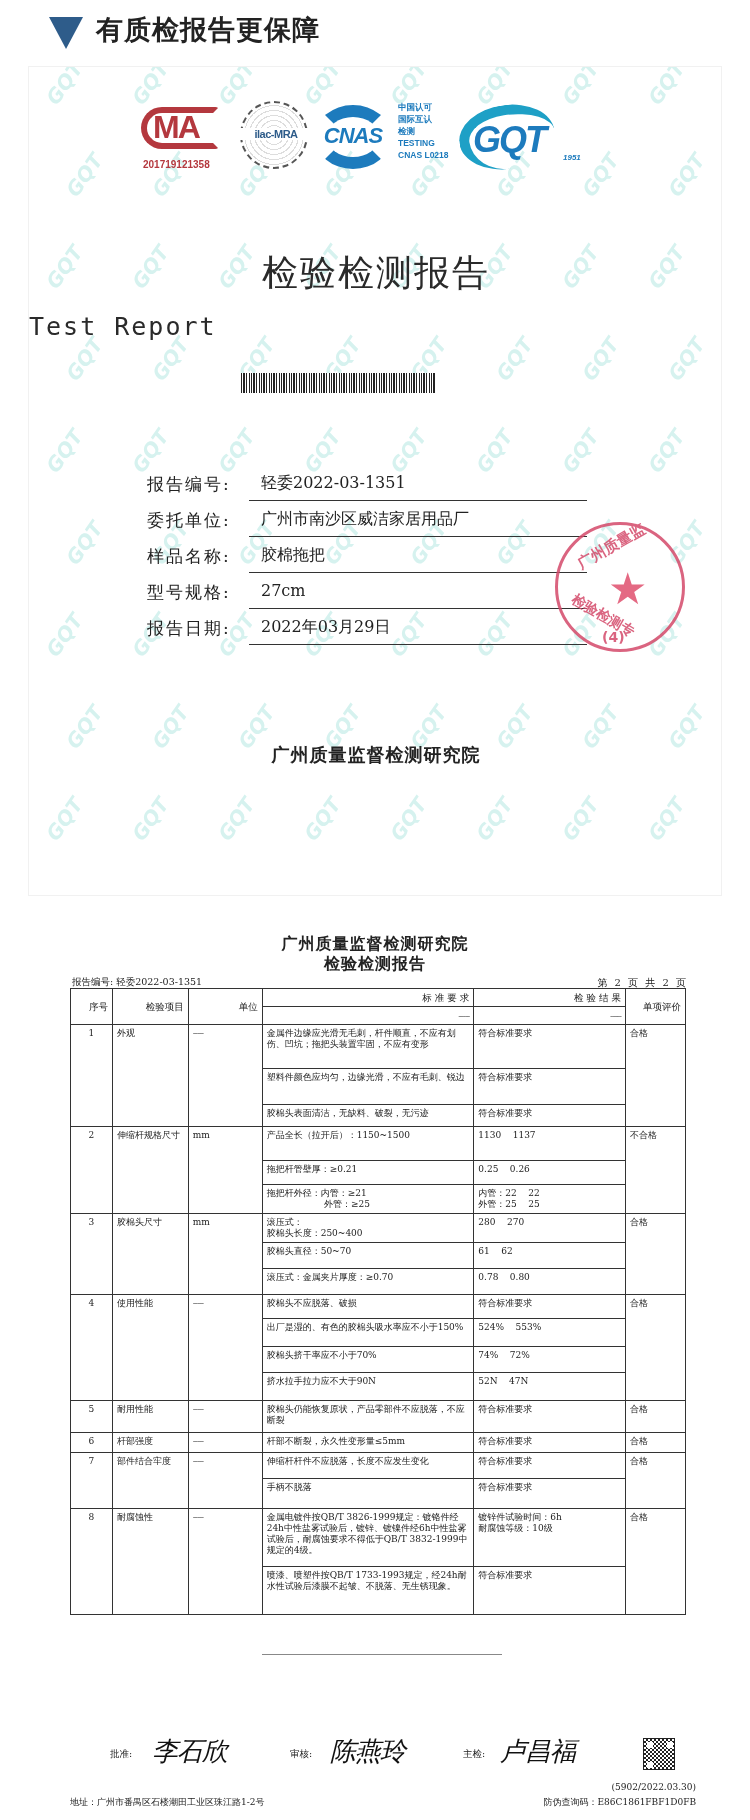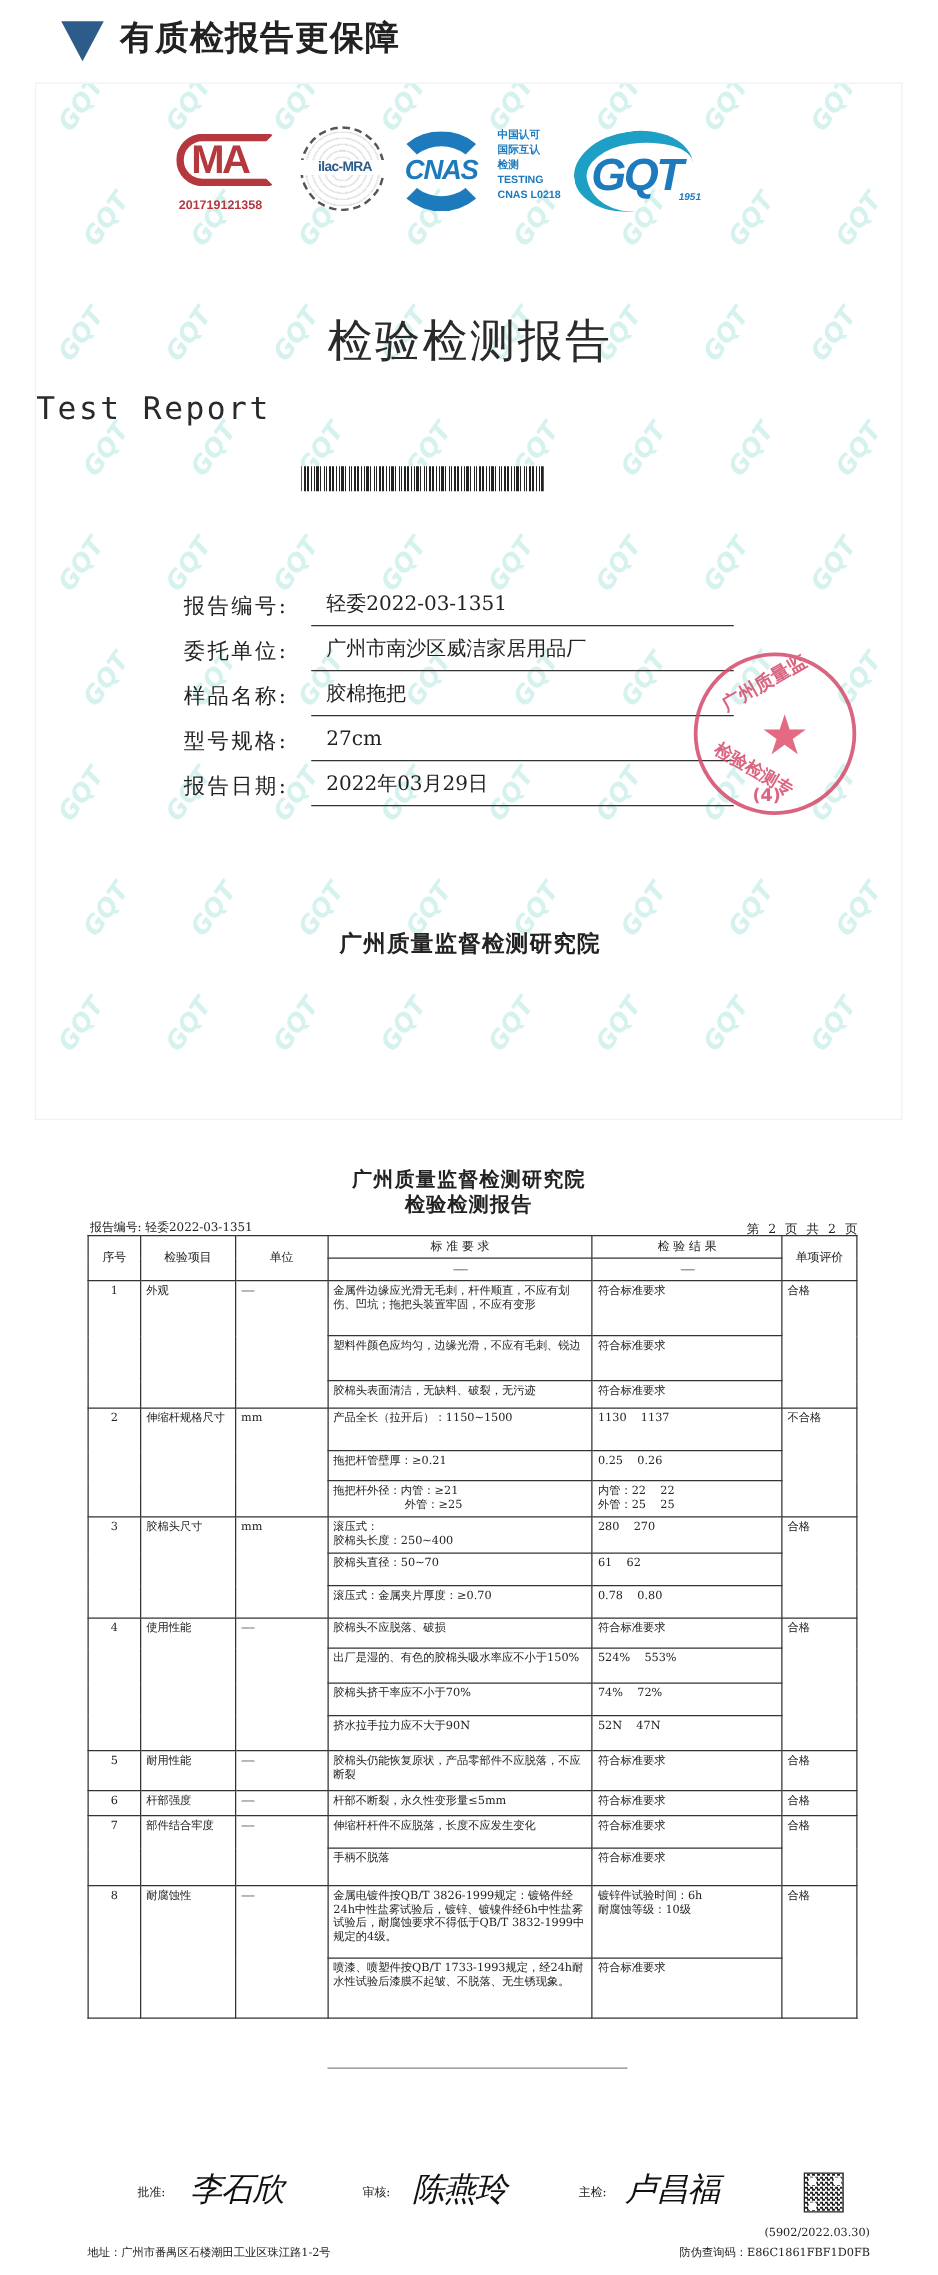--- a/index.html
+++ b/index.html
@@ -36,21 +36,21 @@
   .cnas-text { position: absolute; left: 0; top: 18px; width: 76px; text-align: center; font-size: 22px; font-weight: bold; font-style: italic;
                color: #1d7bbd; font-family: "Liberation Sans", sans-serif; letter-spacing: -1px; background: transparent; }
   .cnas-side { position: absolute; left: 369px; top: 0px; font-size: 8.5px; line-height: 12px; font-weight: bold; color: #1d7bbd;
                font-family: "Liberation Sans", sans-serif; }
 
   .logo-gqt { position: absolute; left: 430px; top: 0px; width: 110px; height: 76px; }
   .gqt-swoosh { position: absolute; left: 0; top: 4px; width: 96px; height: 64px; border-radius: 50%;
                 border-top: 10px solid #1ea0c6; border-left: 10px solid #1ea0c6; border-right: 0; border-bottom: 0; transform: rotate(-8deg); }
   .gqt-text { position: absolute; left: 14px; top: 18px; font-size: 36px; font-weight: bold; font-style: italic; color: #1d7bbd;
               font-family: "Liberation Sans", sans-serif; letter-spacing: -2px; }
-  .gqt-year { position: absolute; left: 84px; top: 52px; font-size: 8px; font-weight: bold; font-style: italic; color: #1d7bbd; font-family: "Liberation Sans", sans-serif; }
+  .gqt-year { position: absolute; left: 104px; top: 52px; font-size: 8px; font-weight: bold; font-style: italic; color: #1d7bbd; font-family: "Liberation Sans", sans-serif; }
 
   .cover-title-cn { position: absolute; left: 0; width: 694px; top: 182px; text-align: center; font-size: 36px; color: #2a2a2a; letter-spacing: 2px; }
   .cover-title-en { position: absolute; left: 0; width: 694px; top: 245px; font-size: 25px; color: #2a2a2a;
                     font-family: "DejaVu Sans Mono", monospace; letter-spacing: 2px; }
   .barcode { position: absolute; left: 212px; top: 306px; width: 194px; height: 20px;
              background: repeating-linear-gradient(90deg, #222 0 1px, #fff 1px 2px, #222 2px 4px, #fff 4px 5px, #222 5px 6px, #fff 6px 8px, #222 8px 9px, #fff 9px 10px); }
 
   .info-rows { position: absolute; left: 90px; top: 400px; width: 440px; margin-left: 28px; }
   .info-row { position: relative; height: 36px; }
   .info-label { position: absolute; left: 0; top: 6px; font-size: 17px; font-family: "DejaVu Serif", serif; color: #222; letter-spacing: 2px; }
@@ -67,21 +67,21 @@
 
   
   .page2 { position: absolute; left: 0; top: 900px; width: 750px; height: 920px; background: #fff; }
   .p2-title1 { position: absolute; left: 0; width: 750px; top: 34px; text-align: center; font-size: 16px; font-family: "DejaVu Serif", serif; font-weight: bold; color: #222; letter-spacing: 1px; }
   .p2-title2 { position: absolute; left: 0; width: 750px; top: 54px; text-align: center; font-size: 16px; font-family: "DejaVu Serif", serif; font-weight: bold; color: #222; letter-spacing: 1px; }
   .p2-reportno { position: absolute; left: 72px; top: 76px; font-size: 9.5px; font-family: "DejaVu Serif", serif; color: #222; }
   .p2-page { position: absolute; right: 64px; top: 76px; font-size: 10px; font-family: "DejaVu Serif", serif; color: #222; word-spacing: 4px; }
 
   table.rpt { position: absolute; left: 70px; top: 88px; width: 616px; border-collapse: collapse; font-family: "DejaVu Serif", serif; font-size: 9px; color: #222; }
   table.rpt td, table.rpt th { border: 1px solid #333; vertical-align: top; padding: 3px 4px; line-height: 11px; font-weight: normal; }
-  table.rpt th { vertical-align: middle; text-align: center; font-size: 9.5px; }
+  table.rpt th { vertical-align: middle; text-align: right; font-size: 9.5px; }
   .c-no { width: 42px; text-align: center; }
   .c-item { width: 76px; }
   .c-unit { width: 74px; }
   .c-req { width: 212px; }
   .c-res { width: 152px; }
   .c-eval { width: 60px; }
   .dash { color: #666; letter-spacing: -1px; }
 
   .p2-underline { position: absolute; left: 262px; top: 1654px; width: 240px; height: 1px; background: #888; }
 

